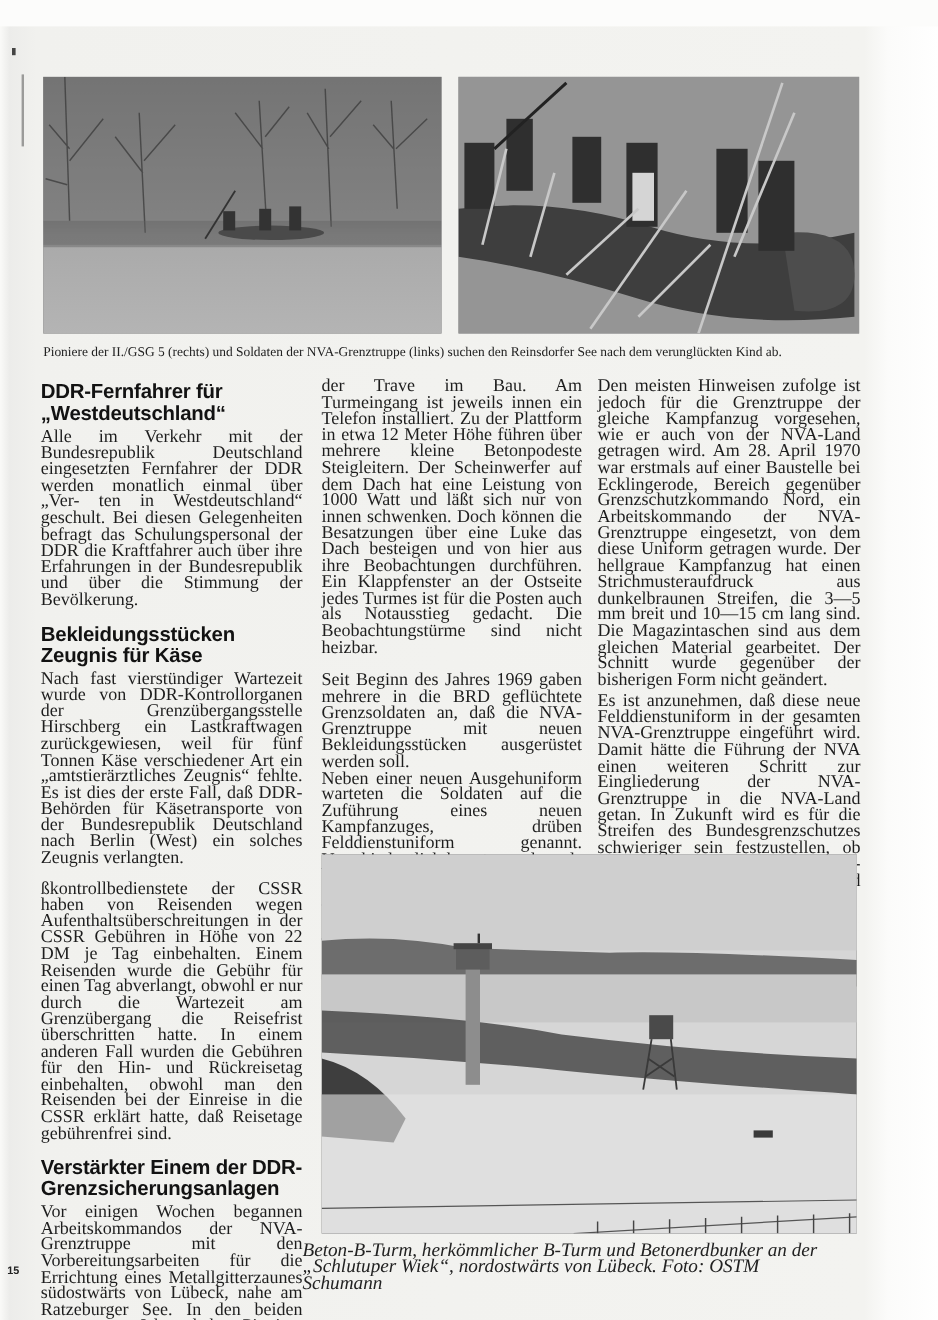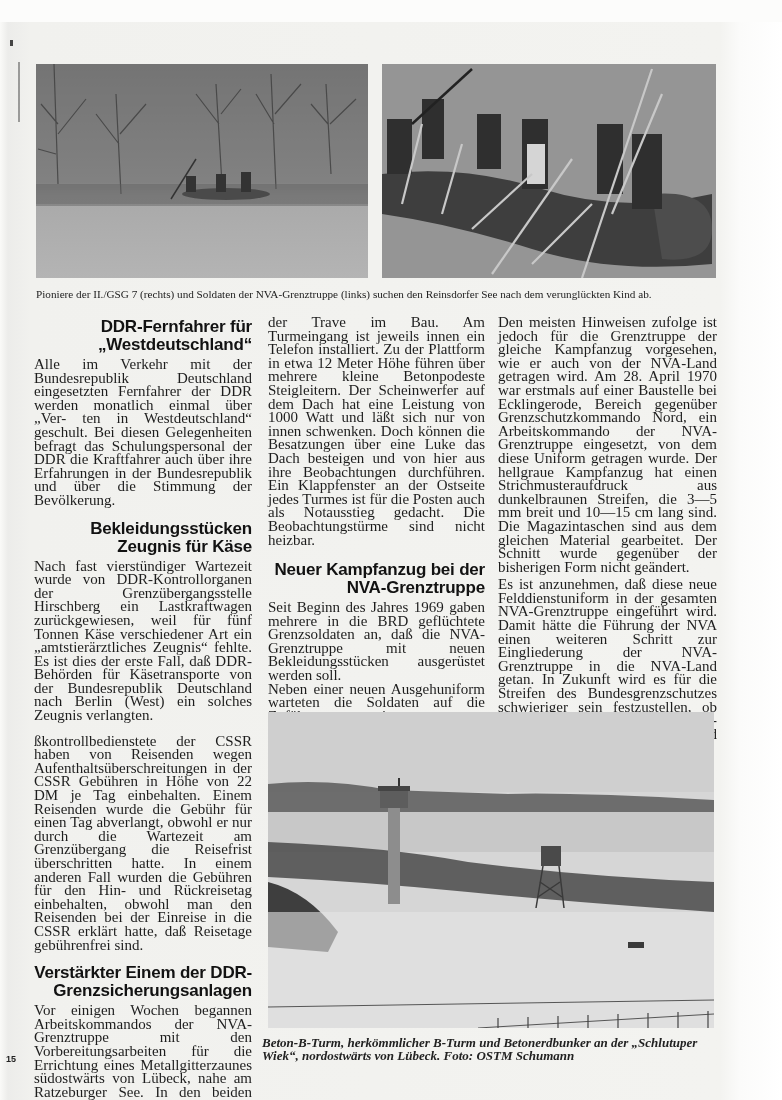--- a/index.html
+++ b/index.html
@@ -28,32 +28,32 @@
 
   .col { position:absolute; }
   .col p {
     margin:0; text-align:justify; font-size:15px; line-height:13.6px; color:#1d1d1d;
     hyphens: manual;
   }
   .col p + p { margin-top:0; }
   .col p.gap { margin-top:4px; }
   h2.hl {
     margin:0; font-family:"Liberation Sans", "DejaVu Sans", sans-serif;
-    font-weight:bold; font-size:17px; line-height:18px; color:#121212; letter-spacing:-0.2px;text-align:right;
+    font-weight:bold; font-size:17px; line-height:18px; color:#121212; letter-spacing:-0.2px;
   }
   .col1 { left:34px; top:318px; width:218px; }
   .col2 { left:268px; top:316px; width:217px; }
   .col3 { left:498px; top:316px; width:219px; }
 
   .sec { margin-bottom:12px; }
   .sec h2 { margin-bottom:4px; }
 
   .caption-bottom {
-    position:absolute; left:262px; top:1036px; width:450px;
-    font-style:italic; font-size:13px; line-height:13.4px; color:#222;font-weight:bold;
+    position:absolute; left:252px; top:1036px; width:450px;
+    font-style:italic; font-size:16px; line-height:13.4px; color:#222;
   }
   .page-number {
     position:absolute; left:6px; top:1054px;
     font-family:"Liberation Sans", "DejaVu Sans", sans-serif; font-weight:bold; font-size:9px; color:#222;
   }
 </style>
 </head>
 <body>
 
 <div class="page-shade"></div>
@@ -110,21 +110,21 @@
       <line x1="90" y1="165" x2="150" y2="110"></line>
       <line x1="110" y1="210" x2="190" y2="95"></line>
       <line x1="200" y1="214" x2="270" y2="5"></line>
       <line x1="230" y1="150" x2="280" y2="30"></line>
       <line x1="150" y1="200" x2="210" y2="140"></line>
     </g>
     <line x1="30" y1="60" x2="90" y2="5" stroke="#222" stroke-width="2.5"></line>
   </svg>
 </div>
 
-<div class="caption-top">Pioniere der II./GSG 7 (rechts) und Soldaten der NVA-Grenztruppe (links) suchen den Reinsdorfer See nach dem verunglückten Kind ab.</div>
+<div class="caption-top">Pioniere der II./GSG 5 (rechts) und Soldaten der NVA-Grenztruppe (links) suchen den Reinsdorfer See nach dem verunglückten Kind ab.</div>
 
 <div class="col col1">
   <div class="sec">
     <h2 class="hl">DDR-Fernfahrer für „Westdeutschland“</h2>
     <p>Alle im Verkehr mit der Bundesrepublik Deutschland eingesetzten Fernfahrer der DDR werden monatlich einmal über „Ver-  ten in Westdeutschland“ geschult. Bei diesen Gelegenheiten befragt das Schulungspersonal der DDR die Kraftfahrer auch über ihre Erfahrungen in der Bundesrepublik und über die Stimmung der Bevölkerung.</p>
   </div>
   <div class="sec">
     <h2 class="hl">Bekleidungsstücken Zeugnis für Käse</h2>
     <p>Nach fast vierstündiger Wartezeit wurde von DDR-Kontrollorganen der Grenzübergangsstelle Hirschberg ein Lastkraftwagen zurückgewiesen, weil für fünf Tonnen Käse verschiedener Art ein „amtstierärztliches Zeugnis“ fehlte. Es ist dies der erste Fall, daß DDR-Behörden für Käsetransporte von der Bundesrepublik Deutschland nach Berlin (West) ein solches Zeugnis verlangten.</p>
   </div>
@@ -136,21 +136,20 @@
     <p>Vor einigen Wochen begannen Arbeitskommandos der NVA-Grenztruppe mit den Vorbereitungsarbeiten für die Errichtung eines Metallgitterzaunes südostwärts von Lübeck, nahe am Ratzeburger See. In den beiden vergangenen Jahren haben Pioniere der NVA-Grenztruppe, im Nordosten und Osten der Stadt einen Metallgitterzaun von insgesamt 36 Kilometer Länge erstellt.</p>
     <p>Ebenfalls 1969 wurden an der Demarkationslinie im Raume Lübeck fünf Beton-Beobachtungstürme errichtet; weitere vier sind nordostwärts von Lübeck und am Ostufer</p>
   </div>
 </div>
 
 <div class="col col2">
   <div class="sec" style="margin-bottom:14px;">
     <p>der Trave im Bau. Am Turmeingang ist jeweils innen ein Telefon installiert. Zu der Plattform in etwa 12 Meter Höhe führen über mehrere kleine Betonpodeste Steigleitern. Der Scheinwerfer auf dem Dach hat eine Leistung von 1000 Watt und läßt sich nur von innen schwenken. Doch können die Besatzungen über eine Luke das Dach besteigen und von hier aus ihre Beobachtungen durchführen. Ein Klappfenster an der Ostseite jedes Turmes ist für die Posten auch als Notausstieg gedacht. Die Beobachtungstürme sind nicht heizbar.</p>
   </div>
   <div class="sec">
-    <h2 class="hl">Neuer Kampfanzug bei der NVA-Grenztruppe</h2>
     <p>Seit Beginn des Jahres 1969 gaben mehrere in die BRD geflüchtete Grenzsoldaten an, daß die NVA-Grenztruppe mit neuen Bekleidungsstücken ausgerüstet werden soll.</p>
     <p>Neben einer neuen Ausgehuniform warteten die Soldaten auf die Zuführung eines neuen Kampfanzuges, drüben Felddienstuniform genannt. Verschiedentlich konnten andere als bisher bei der NVA bekannte Bekleidungsstücke bei Streifen- und Arbeitskommandos der NVA-Grenztruppe an der DL beobachtet werden. So trug am 7. Juni 1969 eine Grenzstreife im Bereich gegenüber Grenz-</p>
   </div>
 </div>
 
 <div class="col col3">
   <p>Den meisten Hinweisen zufolge ist jedoch für die Grenztruppe der gleiche Kampfanzug vorgesehen, wie er auch von der NVA-Land getragen wird. Am 28. April 1970 war erstmals auf einer Baustelle bei Ecklingerode, Bereich gegenüber Grenzschutzkommando Nord, ein Arbeitskommando der NVA-Grenztruppe eingesetzt, von dem diese Uniform getragen wurde. Der hellgraue Kampfanzug hat einen Strichmusteraufdruck aus dunkelbraunen Streifen, die 3—5 mm breit und 10—15 cm lang sind. Die Magazintaschen sind aus dem gleichen Material gearbeitet. Der Schnitt wurde gegenüber der bisherigen Form nicht geändert.</p>
   <p class="gap">Es ist anzunehmen, daß diese neue Felddienstuniform in der gesamten NVA-Grenztruppe eingeführt wird. Damit hätte die Führung der NVA einen weiteren Schritt zur Eingliederung der NVA-Grenztruppe in die NVA-Land getan. In Zukunft wird es für die Streifen des Bundesgrenzschutzes schwieriger sein festzustellen, ob ihnen Soldaten der NVA-Grenztruppe oder der NVA-Land gegenüberstehen.</p>
 </div>
 

